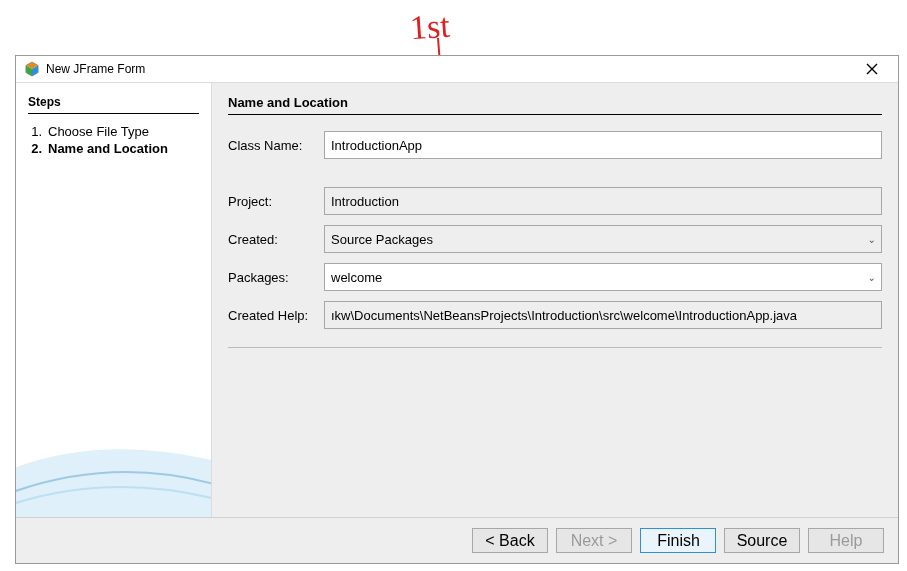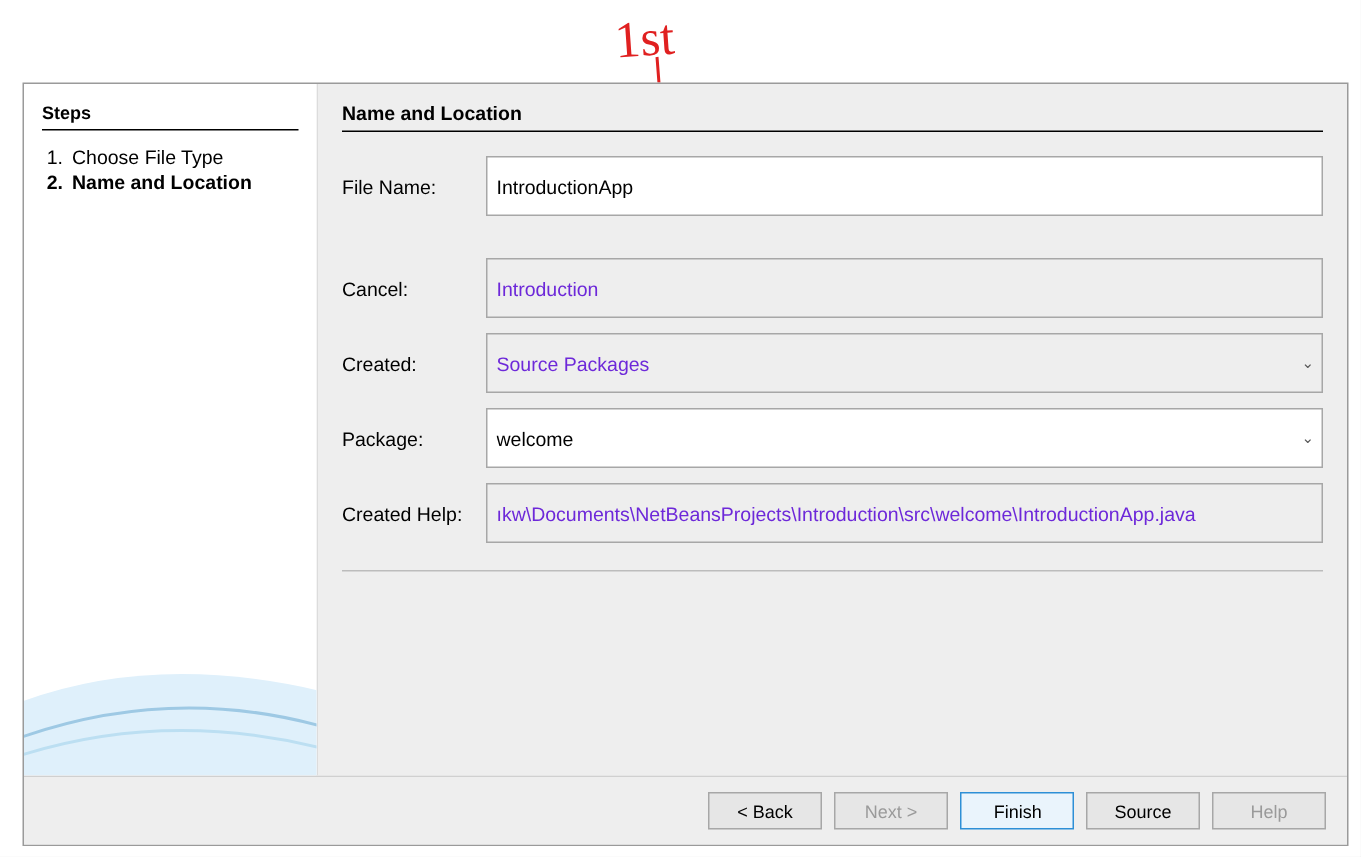--- a/index.html
+++ b/index.html
@@ -69,31 +69,31 @@
   .main-heading {
     font-size: 13px; font-weight: bold;
     border-bottom: 1px solid #000;
     padding-bottom: 4px;
     margin-bottom: 6px;
   }
   .form-row { display: flex; align-items: center; gap: 6px; font-size: 13px; }
   .form-row > label { width: 90px; }
   .form-row .field {
     flex: 1;
-    height: 40px;
+    height: 28px;
     padding: 2px 6px;
     font-size: 13px;
     font-family: inherit;
     border: 1px solid #a7a7a7;
     background: #fff;
     outline: none;
   }
   .form-row .field.readonly {
     background: #eeeeee;
-    color: #6d28d9;
+    color: #000000;
   }
   .select-wrap { position: relative; flex: 1; display: flex; justify-content: center; }
   .select-wrap .chev {
     position: absolute; right: 6px; top: 50%; transform: translateY(-50%);
     font-size: 10px; color: #555; pointer-events: none;
   }
   .caret-field { flex:1; position: relative; display:flex; }
   .sep-line { border-top: 1px solid #bcbcbc; margin-top: 8px; }
 
   .button-bar {
@@ -103,21 +103,21 @@
     display: flex;
     align-items: center;
     justify-content: flex-end;
     gap: 8px;
     padding: 0 14px;
   }
   .btn {
     min-width: 76px; height: 25px;
     border: 1px solid #a7a7a7;
     background: #e6e6e6;
-    font-size: 12px;
+    font-size: 16px;
     display: inline-flex; align-items: center; justify-content: center;
     padding: 0 10px;
     cursor: default;
   }
   .btn.disabled { color: #9a9a9a; }
   .btn.primary { border: 1px solid #2e8fd6; background: #eaf4fc; padding-left: 11px; }
 
   
   .anno {
     font-family: "Comic Sans MS", "Segoe Script", cursive;
@@ -144,20 +144,36 @@
     <path d="M6 18 L14 4 L24 16" stroke="#e02020" stroke-width="2" fill="none"></path>
   </svg>
 
   <div class="anno" style="left:650px; top:380px; font-size:32px;">3rd</div>
   <svg class="anno-line" style="left:676px; top:418px;" width="24" height="110">
     <path d="M12 4 L12 96" stroke="#e02020" stroke-width="2" fill="none"></path>
     <path d="M4 84 L12 98 L20 84" stroke="#e02020" stroke-width="2" fill="none"></path>
   </svg>
 
   <div class="dialog">
+    <div class="titlebar">
+      <span class="title-icon">
+        <svg viewBox="0 0 16 16" width="16" height="16">
+          <polygon points="8,1 14,4.5 14,11.5 8,15 2,11.5 2,4.5" fill="none" stroke="#888" stroke-width="1"></polygon>
+          <polygon points="8,1 14,4.5 8,8 2,4.5" fill="#e28b1f"></polygon>
+          <polygon points="2,4.5 8,8 8,15 2,11.5" fill="#39a746"></polygon>
+          <polygon points="14,4.5 14,11.5 8,15 8,8" fill="#2e8fd6"></polygon>
+        </svg>
+      </span>
+      <span class="title-text">New JFrame Form</span>
+      <span class="close">
+        <svg width="12" height="12" viewBox="0 0 12 12">
+          <path d="M1 1 L11 11 M11 1 L1 11" stroke="#000" stroke-width="1.4"></path>
+        </svg>
+      </span>
+    </div>
 
     <div class="body">
       <div class="steps-panel">
         <div class="steps-heading">Steps</div>
         <ol class="steps-list">
           <li>
             <span class="num">1.</span>
             <span class="step-text">Choose File Type</span>
           </li>
           <li class="current">
@@ -169,41 +185,41 @@
           <path d="M-20 130 Q 120 40 320 120 L320 200 L-20 200 Z" fill="#dff0fb"></path>
           <path d="M-20 150 Q 150 60 320 150" fill="none" stroke="#9ec9e4" stroke-width="2"></path>
           <path d="M-20 160 Q 140 80 320 160" fill="none" stroke="#bcdff2" stroke-width="2"></path>
         </svg>
       </div>
 
       <div class="main-panel">
         <div class="main-heading">Name and Location</div>
 
         <div class="form-row">
-          <label>File Name:</label>
+          <label>Class Name:</label>
           <input class="field" type="text" value="IntroductionApp" style="">
         </div>
 
         <div style="height:8px;"></div>
 
         <div class="form-row">
-          <label>Cancel:</label>
+          <label>Project:</label>
           <input class="field readonly" type="text" readonly="" value="Introduction" style="">
         </div>
 
         <div class="form-row">
           <label>Created:</label>
           <div class="select-wrap">
             <input class="field readonly" type="text" readonly="" value="Source Packages" style="">
             <span class="chev">⌄</span>
           </div>
         </div>
 
         <div class="form-row">
-          <label>Package:</label>
+          <label>Packages:</label>
           <div class="select-wrap caret-field">
             <input class="field" type="text" value="welcome" style="">
             <span class="chev">⌄</span>
           </div>
         </div>
 
         <div class="form-row">
           <label>Created Help:</label>
           <input class="field readonly" type="text" readonly="" value="ıkw\Documents\NetBeansProjects\Introduction\src\welcome\IntroductionApp.java" style="">
         </div>

